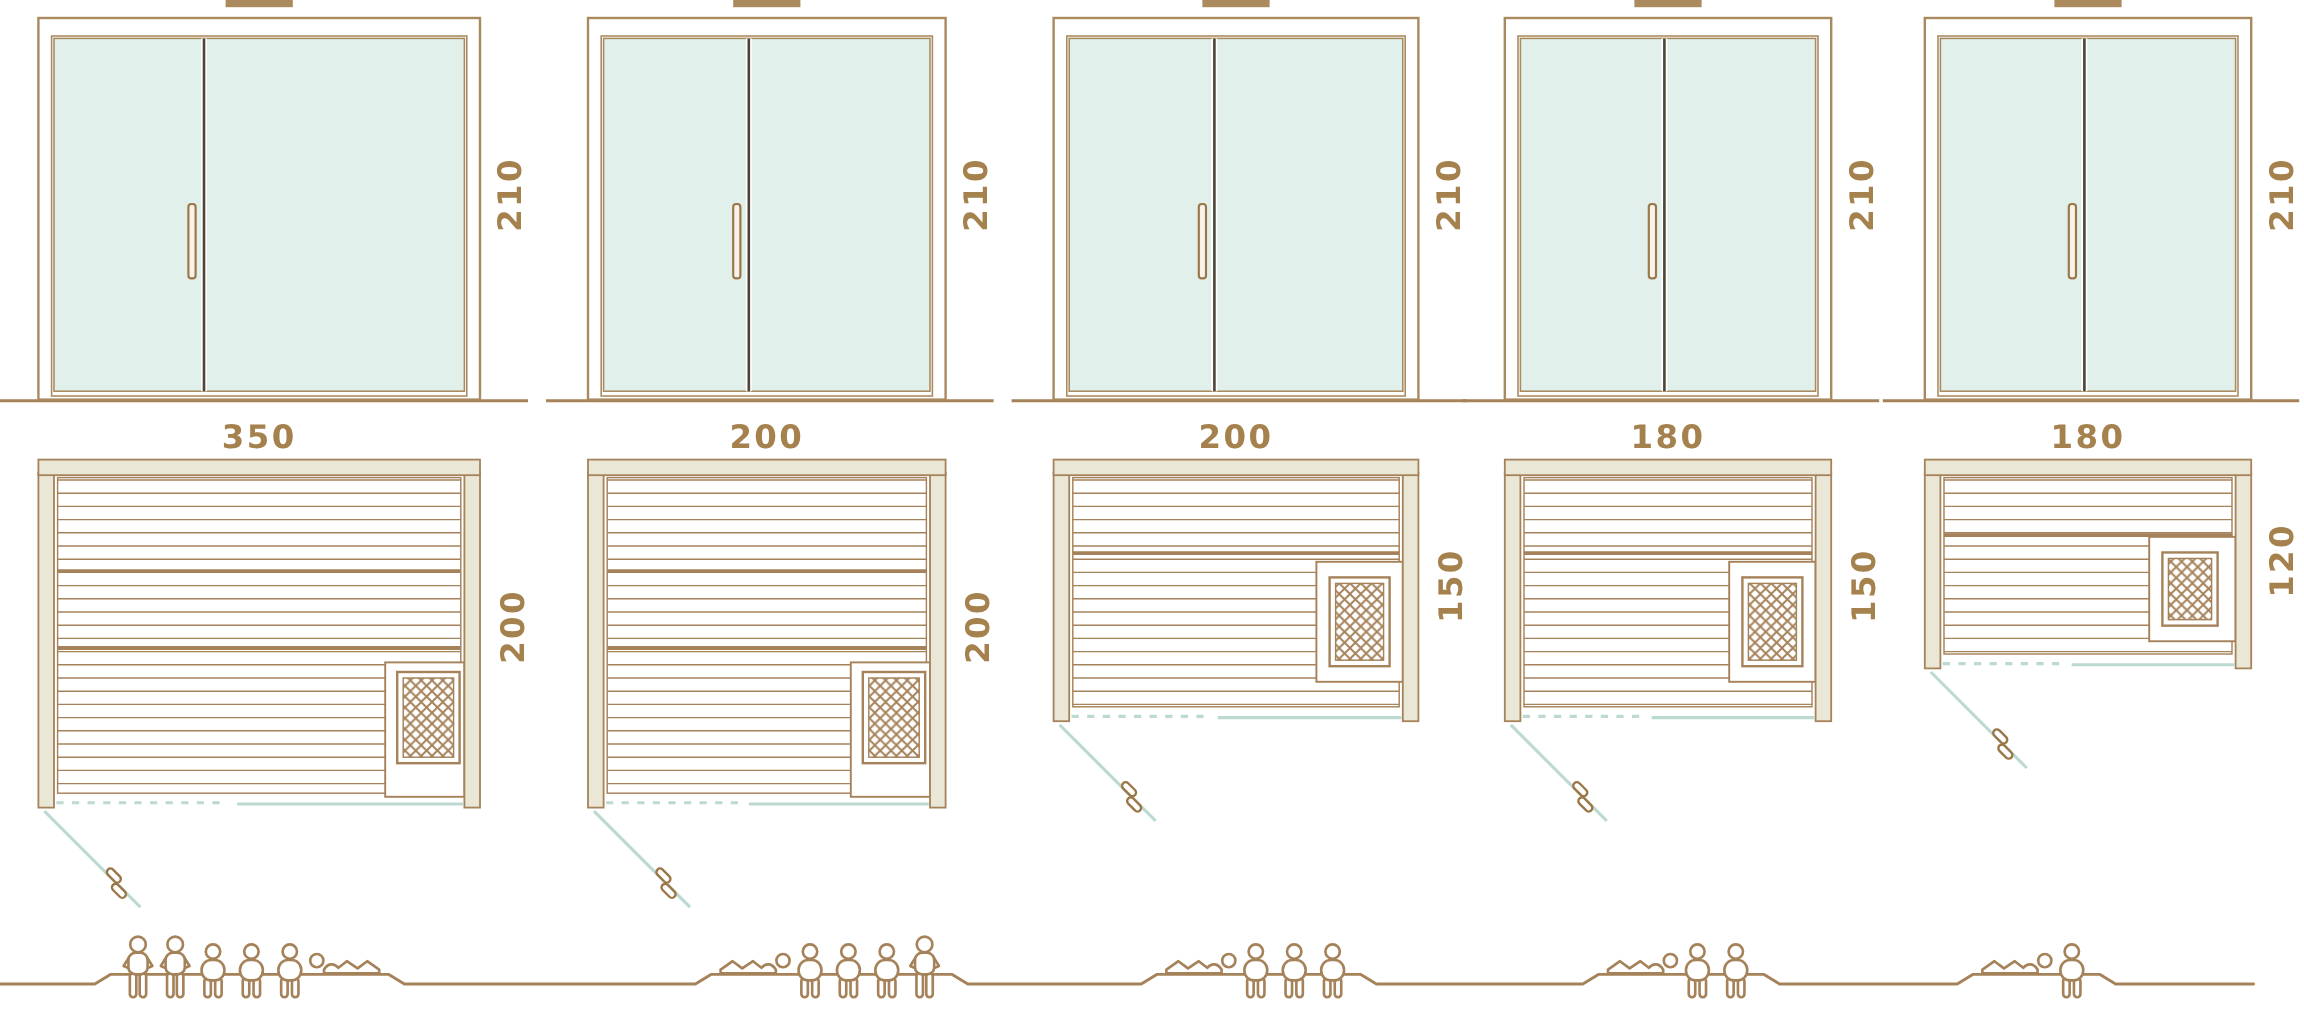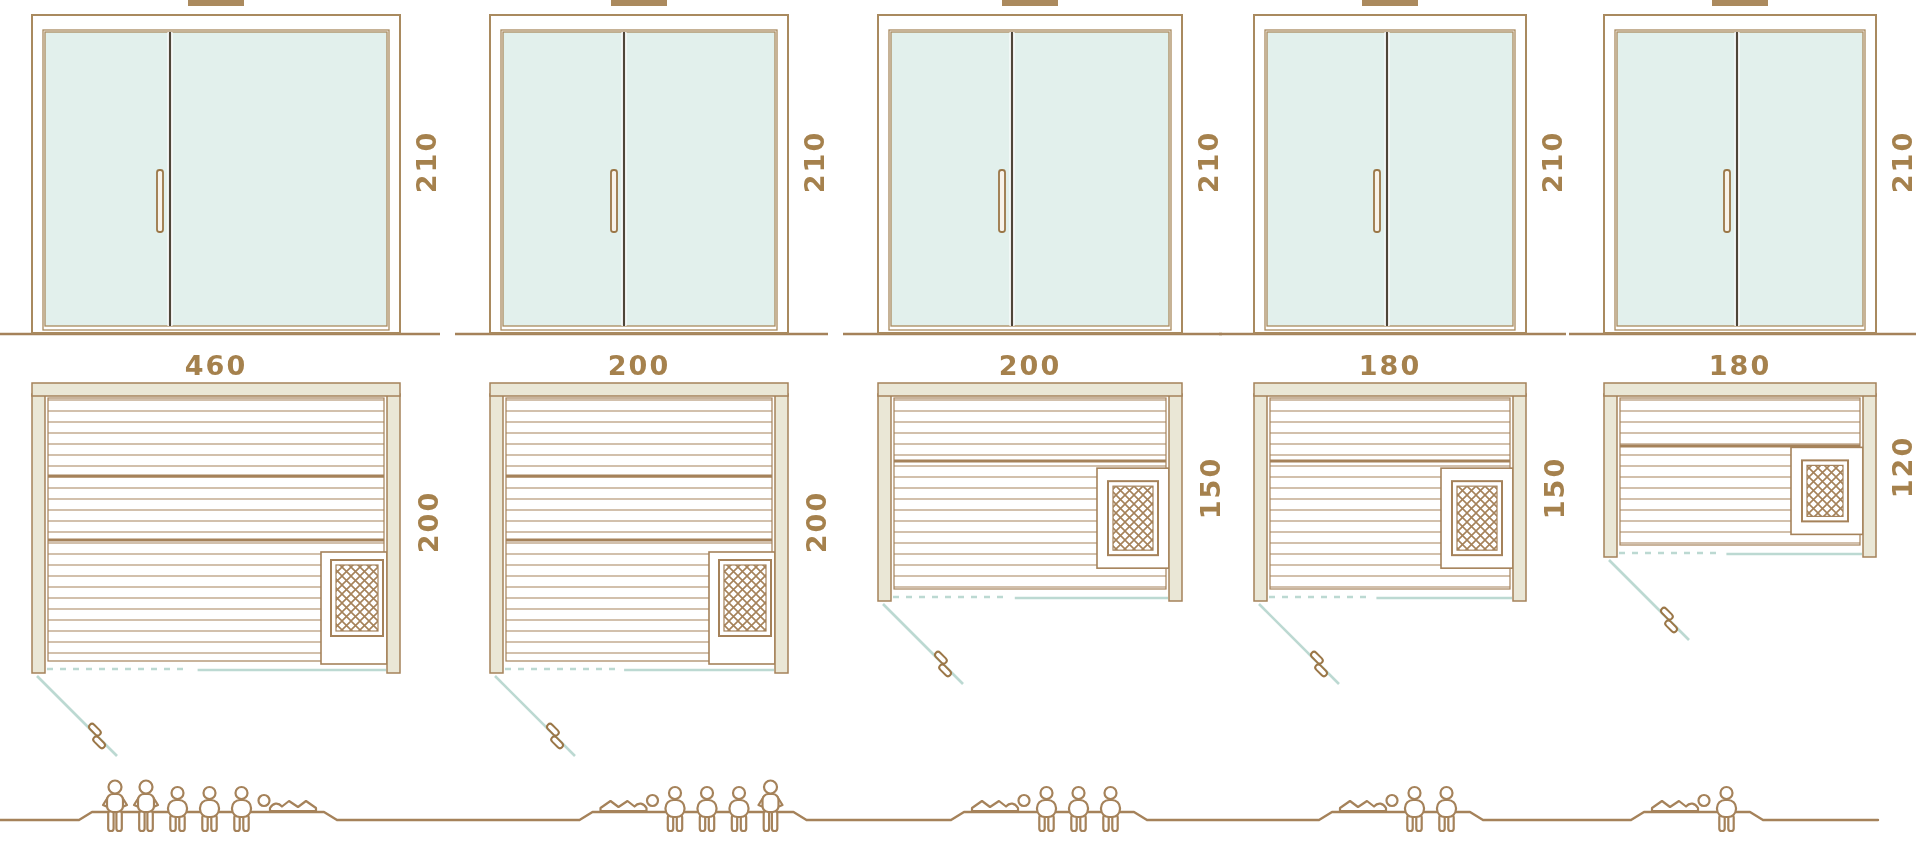--- a/index.html
+++ b/index.html
@@ -411,21 +411,21 @@
         <g>
           <rect fill="#ffffff" stroke="#a5825a" stroke-width="2.2" stroke-linejoin="round" stroke-linecap="round" x="1719.3" y="45" width="5.4" height="16" rx="2.6"></rect>
           <rect fill="#ffffff" stroke="#a5825a" stroke-width="2.2" stroke-linejoin="round" stroke-linecap="round" x="1728.3" y="45" width="5.4" height="16" rx="2.6"></rect>
           <rect fill="#ffffff" stroke="#a5825a" stroke-width="2.2" stroke-linejoin="round" stroke-linecap="round" x="1717" y="30" width="19" height="17" rx="8"></rect>
           <circle fill="#ffffff" stroke="#a5825a" stroke-width="2.2" stroke-linejoin="round" stroke-linecap="round" cx="1726.5" cy="23" r="6"></circle>
         </g>
       </g>
     </svg>
 
   <div class="dim-label rot" style="left: 426px; top: 162px;">210</div>
-  <div class="dim-label" style="left: 216px; top: 365px;">460</div>
+  <div class="dim-label" style="left: 216px; top: 365px;">350</div>
   <div class="dim-label rot" style="left: 428px; top: 522.2px;">200</div>
 
   <div class="dim-label rot" style="left: 814px; top: 162px;">210</div>
   <div class="dim-label" style="left: 639px; top: 365px;">200</div>
   <div class="dim-label rot" style="left: 816px; top: 522.2px;">200</div>
 
   <div class="dim-label rot" style="left: 1208px; top: 162px;">210</div>
   <div class="dim-label" style="left: 1030px; top: 365px;">200</div>
   <div class="dim-label rot" style="left: 1210px; top: 487.64px;">150</div>
 

